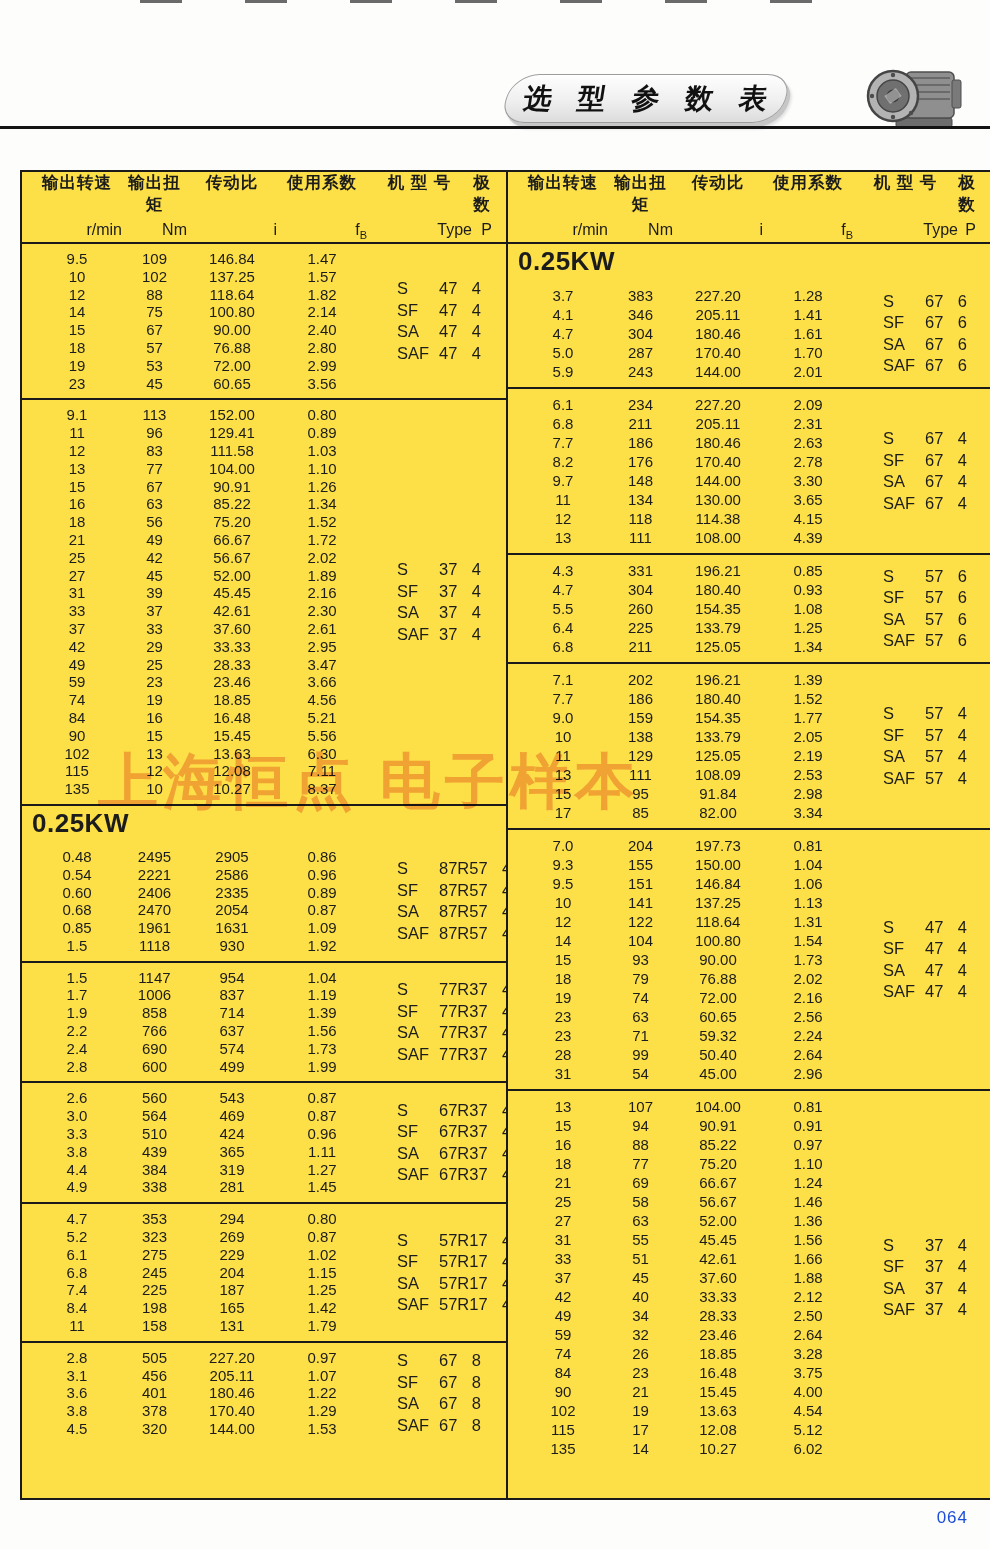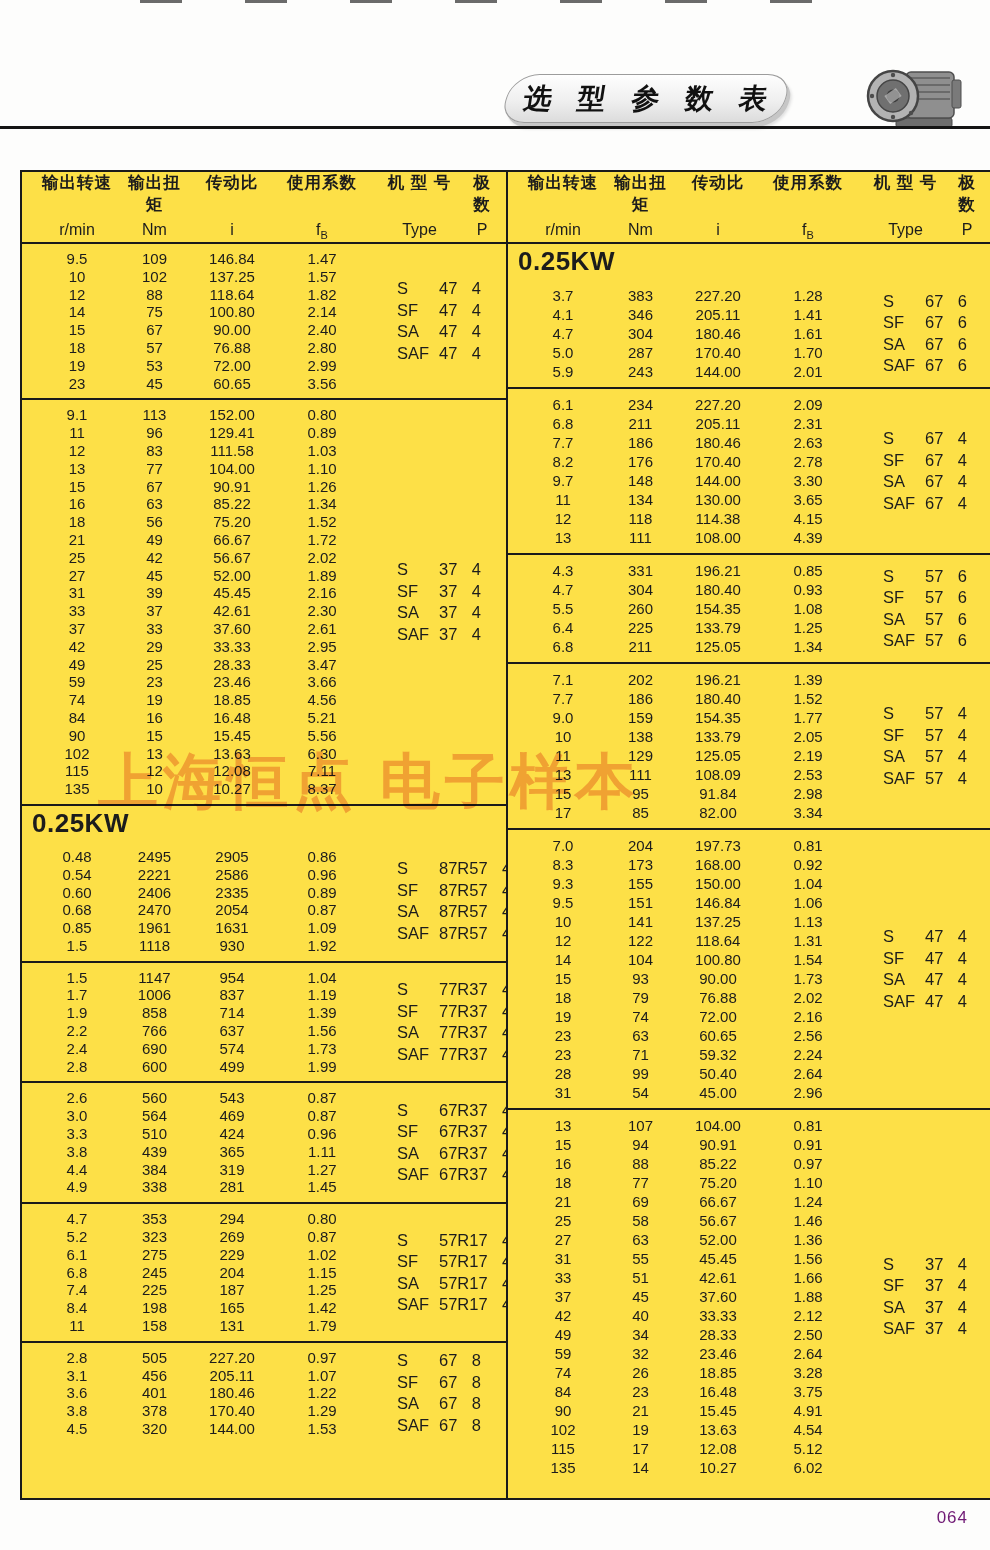--- a/index.html
+++ b/index.html
@@ -25,42 +25,42 @@
   .main-table{position:absolute;left:20px;top:170px;width:972px;height:1330px;
     border:2px solid #1a1a1a;box-sizing:border-box;display:flex;background:#fde047;}
   .half{width:50%;display:flex;flex-direction:column;box-sizing:border-box;overflow:hidden;}
   .half.right{border-left:2px solid #1a1a1a;}
   .col-header{height:70px;flex-shrink:0;border-bottom:2px solid #1a1a1a;
     display:flex;flex-direction:column;justify-content:center;gap:5px;}
   .hrow{display:grid;grid-template-columns:90px 65px 90px 90px 105px 1fr;
     padding-left:10px;padding-right:14px;}
   .hcell{text-align:center;}
   .hcell.cn{font-size:16.5px;font-weight:700;letter-spacing:1px;}
-  .hcell.unit{font-size:16px;font-weight:400;}
+  .hcell.unit{font-size:16px;font-weight:400;text-align:right;}
   .hcell.unit sub{font-size:11px;}
   .half-content{flex:1;display:flex;flex-direction:column;overflow:hidden;}
   .power-label{height:36px;line-height:34px;font-size:26px;font-weight:700;
     padding-left:10px;letter-spacing:.5px;flex-shrink:0;}
   .sep{border-top:2px solid #1a1a1a;flex-shrink:0;}
   .block{display:flex;padding:6px 0;flex-shrink:0;gap:16px;}
   .nums{width:345px;flex-shrink:0;}
   .nrow{display:grid;grid-template-columns:90px 65px 90px 90px;padding-left:10px;}
   .left .nrow{line-height:17.8px;}
   .right .nrow{line-height:19px;}
   .ncell{text-align:center;font-size:15px;}
   .types{flex:1;display:flex;flex-direction:column;justify-content:center;padding-right:12px;}
   .trow{display:flex;align-items:center;font-size:16.5px;line-height:21.5px;padding-left:14px;}
   .tprefix{width:42px;}
   .tsize{flex:1;}
   .tpole{width:38px;text-align:center;}
   .watermark{position:absolute;left:98px;top:742px;font-size:60px;font-weight:700;
     color:#f2b9b3;letter-spacing:5px;white-space:nowrap;mix-blend-mode:multiply;
     z-index:9;pointer-events:none;}
   .page-number{position:absolute;right:22px;top:1508px;font-size:17px;
-    letter-spacing:1px;color:#701a75;}
+    letter-spacing:1px;color:#1d4ed8;}
 </style>
 </head>
 <body>
 
 <div class="top-marks"></div>
 
 <div class="banner">
   <div class="banner-inner">
     <span class="banner-title">选 型 参 数 表</span>
   </div>
@@ -945,26 +945,20 @@
         <div class="sep"></div>
         <div class="block">
           <div class="nums">
             <div class="nrow">
               <span class="ncell">7.0</span>
               <span class="ncell">204</span>
               <span class="ncell">197.73</span>
               <span class="ncell">0.81</span>
             </div>
             <div class="nrow">
-              <span class="ncell">8.3</span>
-              <span class="ncell">173</span>
-              <span class="ncell">168.00</span>
-              <span class="ncell">0.92</span>
-            </div>
-            <div class="nrow">
               <span class="ncell">9.3</span>
               <span class="ncell">155</span>
               <span class="ncell">150.00</span>
               <span class="ncell">1.04</span>
             </div>
             <div class="nrow">
               <span class="ncell">9.5</span>
               <span class="ncell">151</span>
               <span class="ncell">146.84</span>
               <span class="ncell">1.06</span>
@@ -1143,21 +1137,21 @@
             <div class="nrow">
               <span class="ncell">84</span>
               <span class="ncell">23</span>
               <span class="ncell">16.48</span>
               <span class="ncell">3.75</span>
             </div>
             <div class="nrow">
               <span class="ncell">90</span>
               <span class="ncell">21</span>
               <span class="ncell">15.45</span>
-              <span class="ncell">4.91</span>
+              <span class="ncell">4.00</span>
             </div>
             <div class="nrow">
               <span class="ncell">102</span>
               <span class="ncell">19</span>
               <span class="ncell">13.63</span>
               <span class="ncell">4.54</span>
             </div>
             <div class="nrow">
               <span class="ncell">115</span>
               <span class="ncell">17</span>

